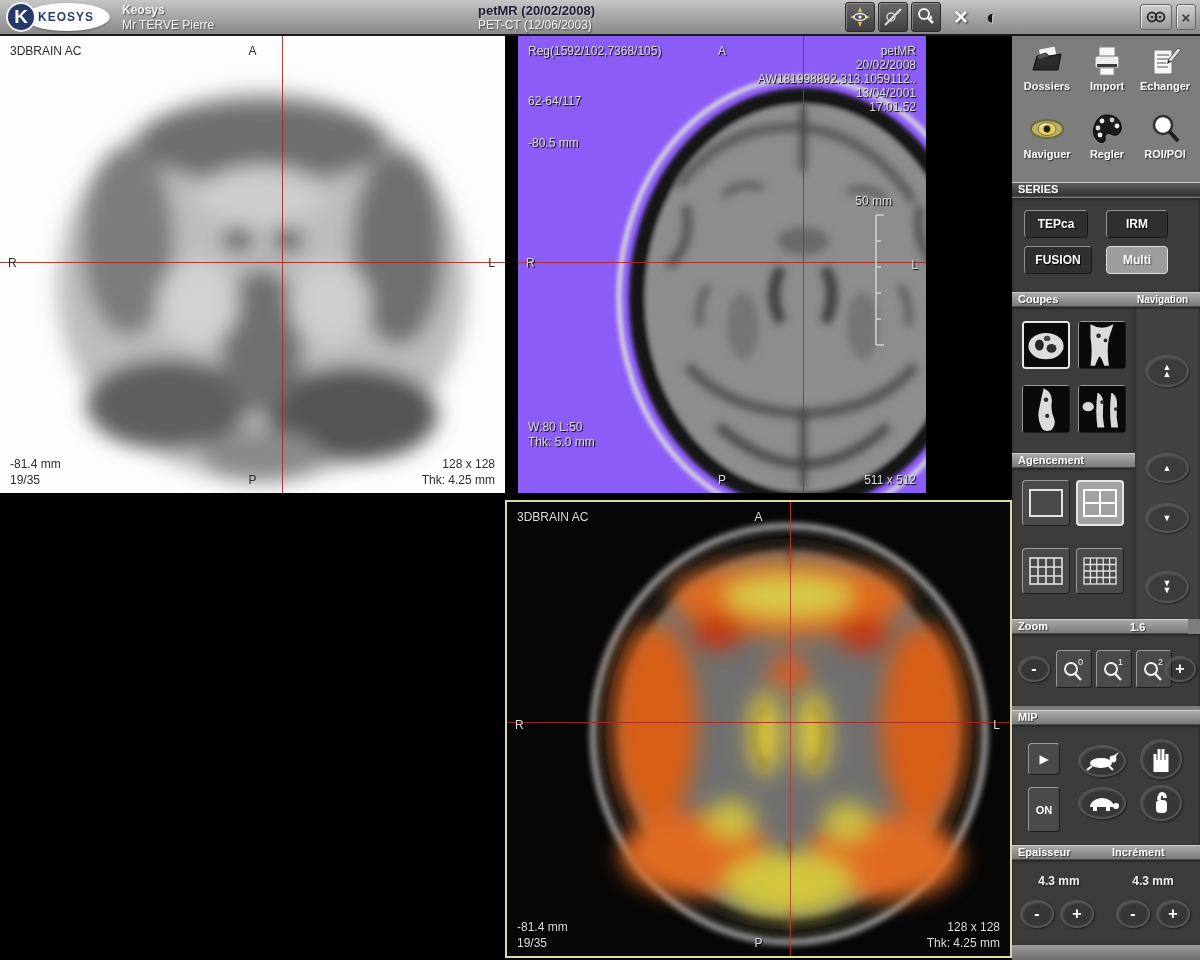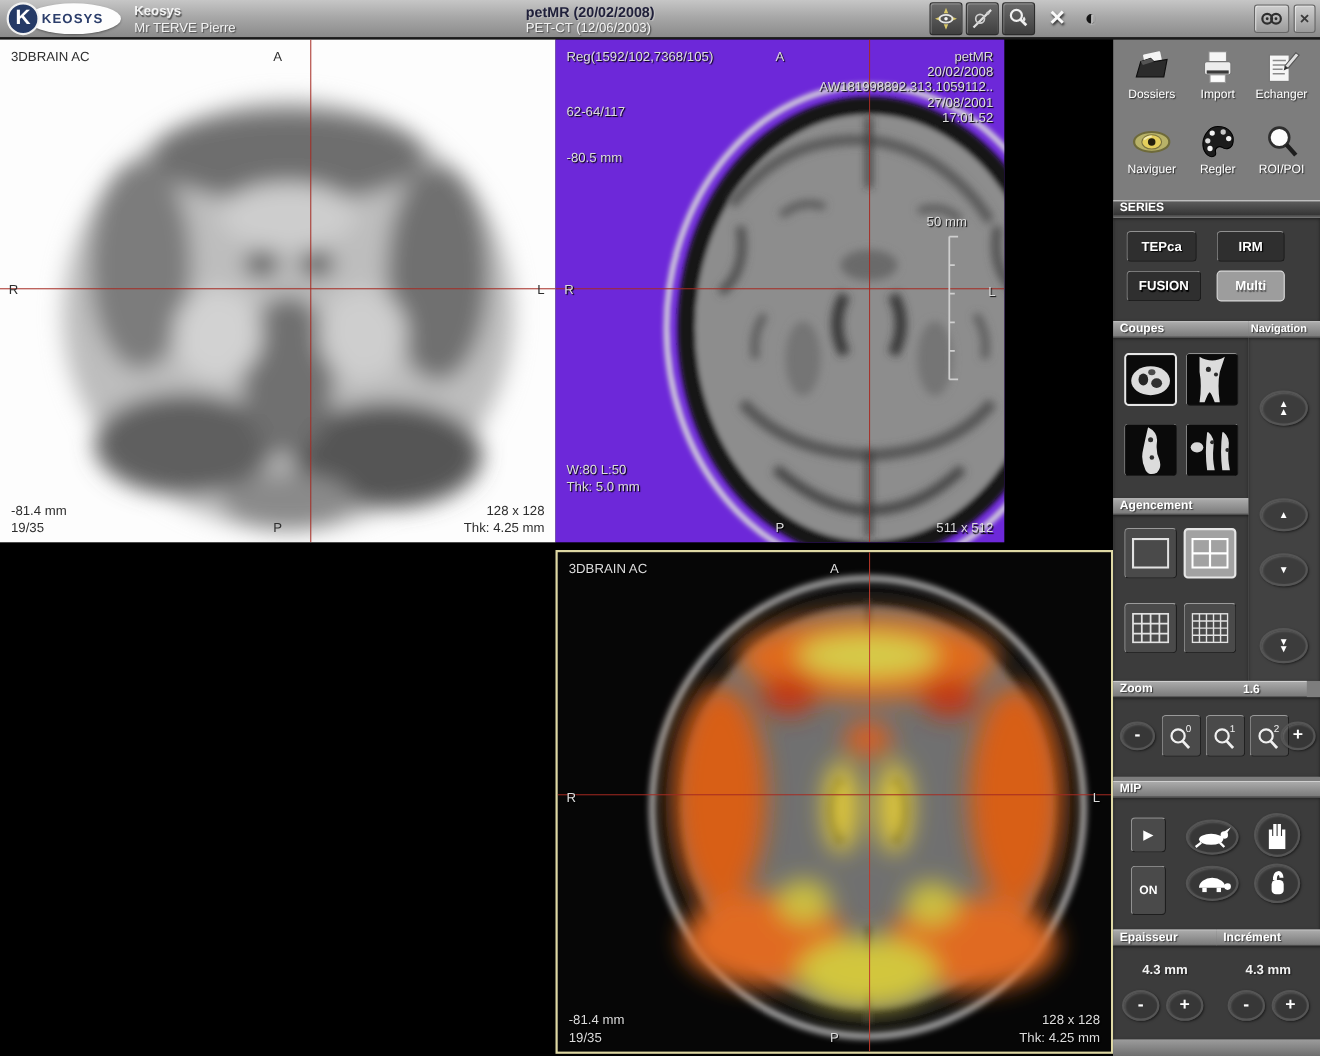--- a/index.html
+++ b/index.html
@@ -31,21 +31,21 @@
   .tb-close{position:absolute;top:1px;width:32px;height:32px;display:flex;align-items:center;justify-content:center;
     color:#fafafa;font-size:24px;font-weight:bold;text-shadow:1px 1px 2px #333;}
   .win-btn{position:absolute;top:4px;height:26px;border-radius:3px;
     background:linear-gradient(180deg,#cfcfcf,#9a9a9a);
     border:1px solid #666;box-shadow:inset 1px 1px 0 #e8e8e8;box-sizing:border-box;
     display:flex;align-items:center;justify-content:center;color:#3a3a3a;font-weight:bold;}
 
   
   .viewport{overflow:hidden;}
   #vp-pet{left:0;top:36px;width:505px;height:457px;background:#fdfdfd;}
-  #vp-mri{left:505px;top:36px;width:408px;height:457px;background:#6d28d9;}
+  #vp-mri{left:518px;top:36px;width:408px;height:457px;background:#8b5cf6;}
   #vp-fusion{left:505px;top:500px;width:507px;height:458px;background:#060606;
     border:2px solid #ded8a4;box-sizing:border-box;}
   .ol{position:absolute;font-size:12px;line-height:14px;white-space:nowrap;}
   .dark-t{color:#2e2e2e;}
   .lite-t{color:#dcdcdc;text-shadow:1px 1px 1px #000;}
   .ctr{left:50%;transform:translateX(-50%);}
   .xh{position:absolute;background:#a62a22;opacity:.9;}
   .xh-v{width:1px;top:0;bottom:0;}
   .xh-h{height:1px;left:0;right:0;}
   .scalebar{position:absolute;}
@@ -53,21 +53,21 @@
   
   #sidebar{left:1012px;top:36px;width:188px;height:924px;background:#7d7d7d;}
   .sb-header{position:absolute;height:15px;background:linear-gradient(180deg,#aaa,#7a7a7a);
     border-top:1px solid #cfcfcf;border-bottom:1px solid #4a4a4a;box-sizing:border-box;
     color:#fff;font-size:11px;font-weight:bold;line-height:13px;padding-left:6px;
     text-shadow:1px 1px 1px #3a3a3a;}
   .sb-header.darkhdr{background:linear-gradient(180deg,#5c5c5c,#333);}
   .sb-panel{position:absolute;background:#3c3c3c;box-shadow:inset 0 1px 3px rgba(0,0,0,.5);}
   .tool{position:absolute;width:58px;text-align:center;}
   .tool .ticon{display:block;margin:0 auto;width:38px;height:34px;}
-  .tool .tlabel{display:block;margin-top:2px;color:#fff;font-size:11px;font-weight:normal;
+  .tool .tlabel{display:block;margin-top:2px;color:#fff;font-size:11px;font-weight:bold;
     text-shadow:1px 1px 1px #2e2e2e;}
   .series-btn{position:absolute;height:28px;border-radius:4px;background:#2f2f2f;
     border:1px solid #909090;border-right-color:#1a1a1a;border-bottom-color:#1a1a1a;
     box-sizing:border-box;color:#fff;font-size:12px;font-weight:bold;
     display:flex;align-items:center;justify-content:center;text-shadow:1px 1px 1px #000;}
   .series-btn.active{background:#9d9d9d;border:1px solid #dcdcdc;text-shadow:1px 1px 1px #555;}
   .sq-btn{position:absolute;background:#4a4a4a;border:1px solid #9a9a9a;
     border-right-color:#1e1e1e;border-bottom-color:#1e1e1e;border-radius:4px;
     box-sizing:border-box;display:flex;align-items:center;justify-content:center;}
   .sq-btn.active{background:#a2a2a2;border:2px solid #e6e6e6;}
@@ -200,21 +200,21 @@
         <path d="M205 160 q18 -16 40 -8 M330 156 q22 -8 38 8 M190 250 q-12 18 -8 40 M382 250 q12 18 8 40" stroke="#5a5a5a" stroke-width="7" fill="none"></path>
       </g>
     </svg>
     <div class="xh xh-v" style="left:285px;"></div>
     <div class="xh xh-h" style="top:226px;"></div>
     <div class="ol lite-t" style="left:10px;top:8px;">Reg(1592/102,7368/105)</div>
     <div class="ol lite-t ctr" style="top:8px;">A</div>
     <div class="ol lite-t" style="right:10px;top:8px;text-align:right;">petMR</div>
     <div class="ol lite-t" style="right:10px;top:22px;text-align:right;">20/02/2008</div>
     <div class="ol lite-t" style="right:10px;top:36px;text-align:center;">AW181998892.313.1059112..</div>
-    <div class="ol lite-t" style="right:10px;top:50px;text-align:right;">27/08/2001</div>
+    <div class="ol lite-t" style="right:10px;top:50px;text-align:right;">13/04/2001</div>
     <div class="ol lite-t" style="right:10px;top:64px;text-align:right;">17:01.52</div>
     <div class="ol lite-t" style="left:10px;top:58px;">62-64/117</div>
     <div class="ol lite-t" style="left:10px;top:72px;margin-top:28px;">-80.5 mm</div>
     <div class="ol lite-t" style="left:8px;top:220px;">R</div>
     <div class="ol lite-t" style="right:8px;top:222px;">L</div>
     <div class="ol lite-t" style="right:34px;top:158px;">50 mm</div>
     <svg class="scalebar" style="right:40px;top:178px;" width="14" height="132" viewBox="0 0 14 132">
       <path d="M4 1 H12 M4 131 H12 M4 1 V131 M4 27 h5 M4 53 h5 M4 79 h5 M4 105 h5" stroke="#cfcfcf" stroke-width="1.6" fill="none"></path>
     </svg>
     <div class="ol lite-t" style="left:10px;top:384px;">W:80 L:50</div>

